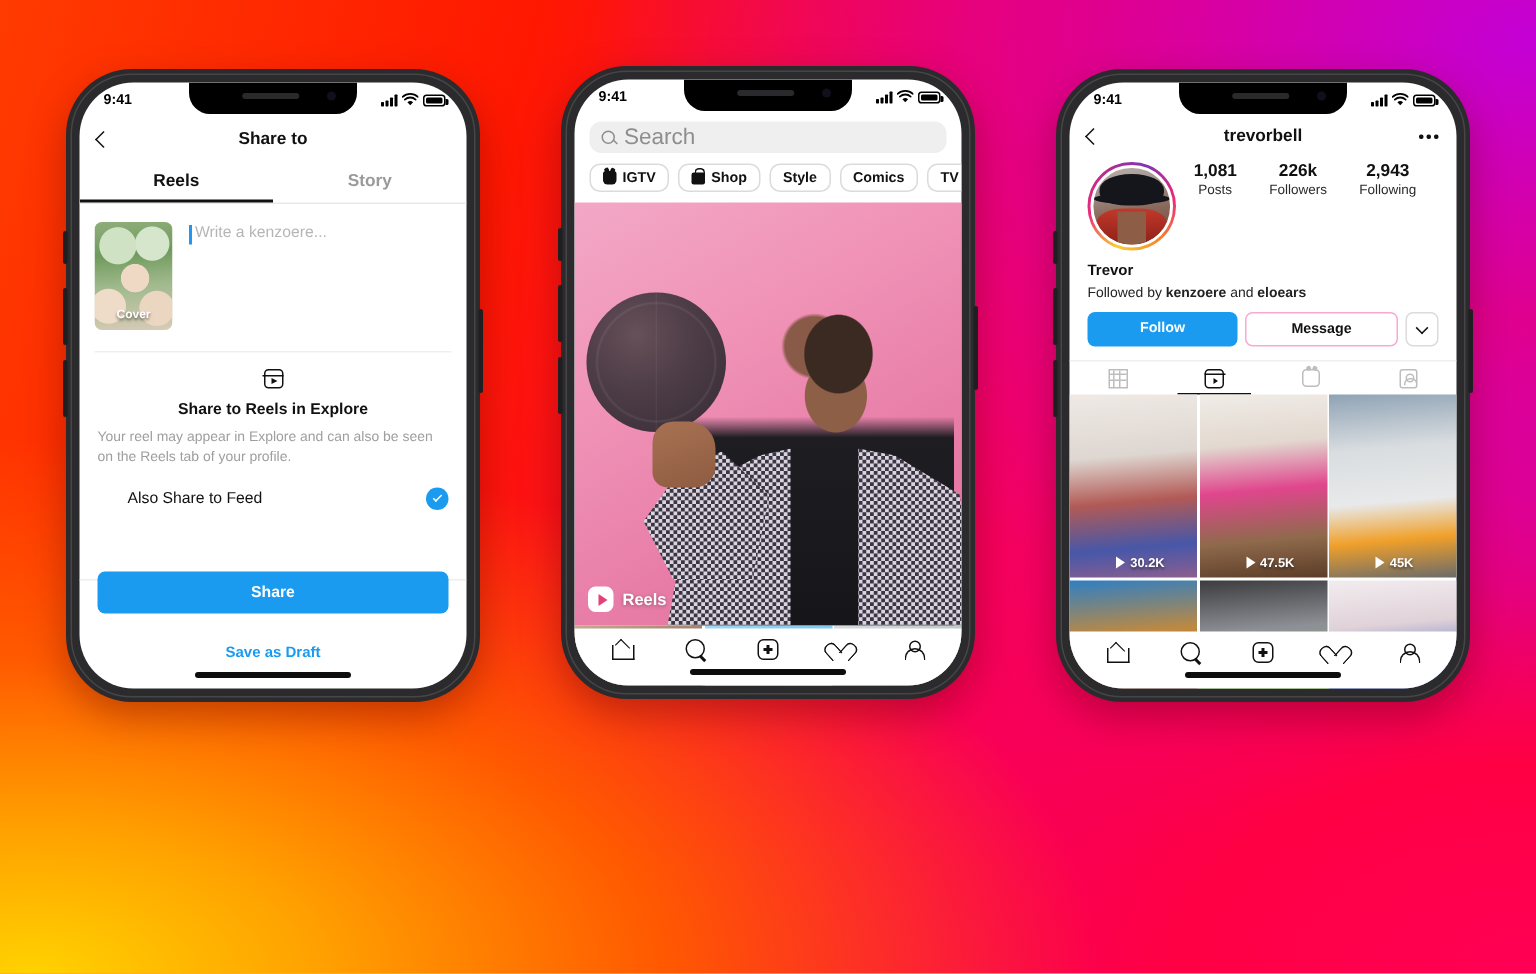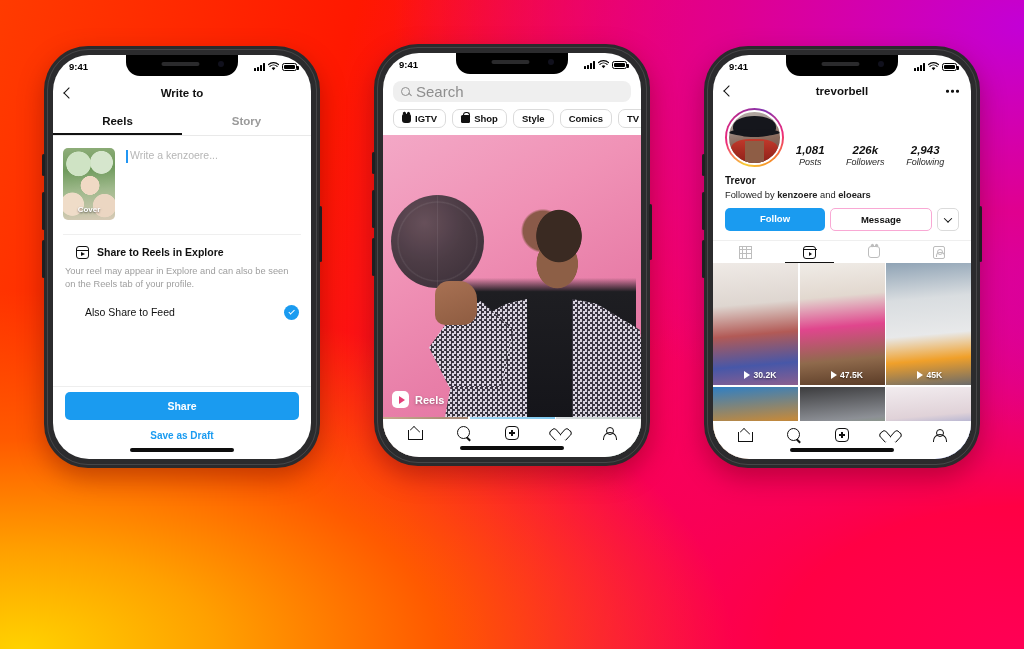--- a/index.html
+++ b/index.html
@@ -107,42 +107,42 @@
       linear-gradient(175deg, #8fae7a 0%, #6f9a5c 30%, #9fb98c 58%, #d8cbb7 100%);
   }
   .cover .cv-label {
     position:absolute; bottom:6px; left:0; right:0; text-align:center;
     color:#fff; font-size:8px; font-weight:bold; text-shadow:0 1px 2px rgba(0,0,0,.55);
   }
   .caption-box { flex:1; position:relative; padding-top:1px; }
   .caret { position:absolute; left:0; top:2px; width:1.5px; height:13px; background:#2196f3; }
   .caption-ph { font-size:10.5px; color:#b6b6b6; padding-left:4px; }
   .divider { height:1px; background:#efefef; margin:14px 10px 0; }
-  .explore-row { display:flex; gap:8px; padding:11px 23px 0; }
+  .explore-row { display:flex; align-items:center; gap:8px; padding:11px 1px 0;flex-direction:column; }
   .reel-ic {
     width:13px; height:13px; border:1.4px solid #111; border-radius:3px; position:relative; flex:0 0 auto;
   }
   .reel-ic::before { content:""; position:absolute; left:-1.4px; right:-1.4px; top:2.6px; height:1.4px; background:#111; }
   .reel-ic .tri { position:absolute; left:4.4px; top:5.4px; width:0; height:0;
     border-left:4px solid #111; border-top:2.6px solid transparent; border-bottom:2.6px solid transparent; }
   .explore-row .lbl { font-size:10.5px; font-weight:bold; color:#111; }
   .explore-desc { font-size:9.3px; line-height:1.45; color:#9e9e9e; padding:6px 14px 0 12px; }
   .feed-row { display:flex; align-items:center; justify-content:space-between; padding:13px 12px 0;margin-left:20px; }
   .feed-row .lbl { font-size:10.5px; color:#111; }
   .check {
     width:15px; height:15px; border-radius:50%; background:#1a9bf0;
     display:flex; align-items:center; justify-content:center;
   }
   .check .tick { width:6px; height:3px; border-left:1.6px solid #fff; border-bottom:1.6px solid #fff; transform: rotate(-45deg) translate(.5px,-1px); }
   .bottom1 { position:absolute; left:0; right:0; bottom:18px; padding:0 12px; }
   .share-btn {
     background:#1a9bf0; color:#fff; text-align:center; font-size:10.5px; font-weight:bold;
     padding:8px 0; border-radius:5px;
   }
-  .draft-btn { text-align:center; color:#1a9bf0; font-size:10px; font-weight:bold; padding-top:10px; }
+  .draft-btn { text-align:center; color:#1a9bf0; font-size:10px; font-weight:bold; padding-top:21px; }
   .sep-top { height:1px; background:#eee; position:absolute; left:0; right:0; bottom:72px; }
 
   
   .searchwrap { padding:5px 10px 0; }
   .searchbar {
     height:21px; background:#efefef; border-radius:8px; display:flex; align-items:center;
     padding:0 8px; gap:6px;
   }
   .mag { width:9px; height:9px; border:1.4px solid #8e8e8e; border-radius:50%; position:relative; flex:0 0 auto;}
   .mag::after { content:""; position:absolute; width:4px; height:1.4px; background:#8e8e8e; right:-3.2px; bottom:0px; transform:rotate(45deg); }
@@ -231,21 +231,21 @@
   .ic-person { width:14px; height:14px; position:relative; }
   .ic-person::before { content:""; position:absolute; left:4px; top:0.5px; width:6px; height:6px; border:1.5px solid #111; border-radius:50%; }
   .ic-person::after { content:""; position:absolute; left:1px; bottom:0.5px; width:12px; height:7px; border:1.5px solid #111; border-bottom:none; border-radius:7px 7px 0 0; }
 
   
   .pnav { height:26px; display:flex; align-items:center; justify-content:center; position:relative; }
   .pnav .uname { font-size:11.5px; font-weight:bold; color:#111; }
   .pnav .back { position:absolute; left:12px; top:50%; transform:translateY(-50%); }
   .pnav .dots { position:absolute; right:12px; top:50%; transform:translateY(-50%); display:flex; gap:2.4px; }
   .pnav .dots i { width:2.6px; height:2.6px; border-radius:50%; background:#111; display:block; }
-  .phead { display:flex; align-items:flex-end; padding:4px 12px 0; gap:1px;font-style:italic; }
+  .phead { display:flex; align-items:flex-start; padding:4px 12px 0; gap:1px; }
   .avatar-ring {
     width:59px; height:59px; border-radius:50%; flex:0 0 auto; padding:2.3px;
     background: conic-gradient(from 200deg, #f9ce34, #ee2a7b, #bc2a8d, #8134af, #ee2a7b, #f58529, #f9ce34);
   }
   .avatar {
     width:100%; height:100%; border-radius:50%; border:2px solid #fff; overflow:hidden; position:relative;
     background: linear-gradient(170deg, #b9b0ab 0%, #a0928c 28%, #8a6a5c 55%, #6d3f37 100%);
   }
   .avatar .hat { position:absolute; left:4px; top:4px; right:4px; height:21px; background:#15161c; border-radius:50% 50% 42% 42%; }
   .avatar .hat::after { content:""; position:absolute; left:-4px; right:-4px; bottom:1px; height:7px; background:#15161c; border-radius:50%; }
@@ -318,21 +318,21 @@
               <path d="M.4 2.6a7.6 7.6 0 0 1 10.2 0" stroke="#000" stroke-width="1.2" fill="none" stroke-linecap="round"></path>
             </svg>
           <span class="batt"></span>
         </span>
       </div>
 
       <div class="nav1">
         <div class="back">
             <div class="chev-left"></div>
           </div>
-        <div class="title">Write to</div>
+        <div class="title">Share to</div>
       </div>
 
       <div class="tabs1">
         <div class="tab active">Reels</div>
         <div class="tab">Story</div>
       </div>
 
       <div class="comp-row">
         <div class="cover">
           <div class="cv-label">Cover</div>

